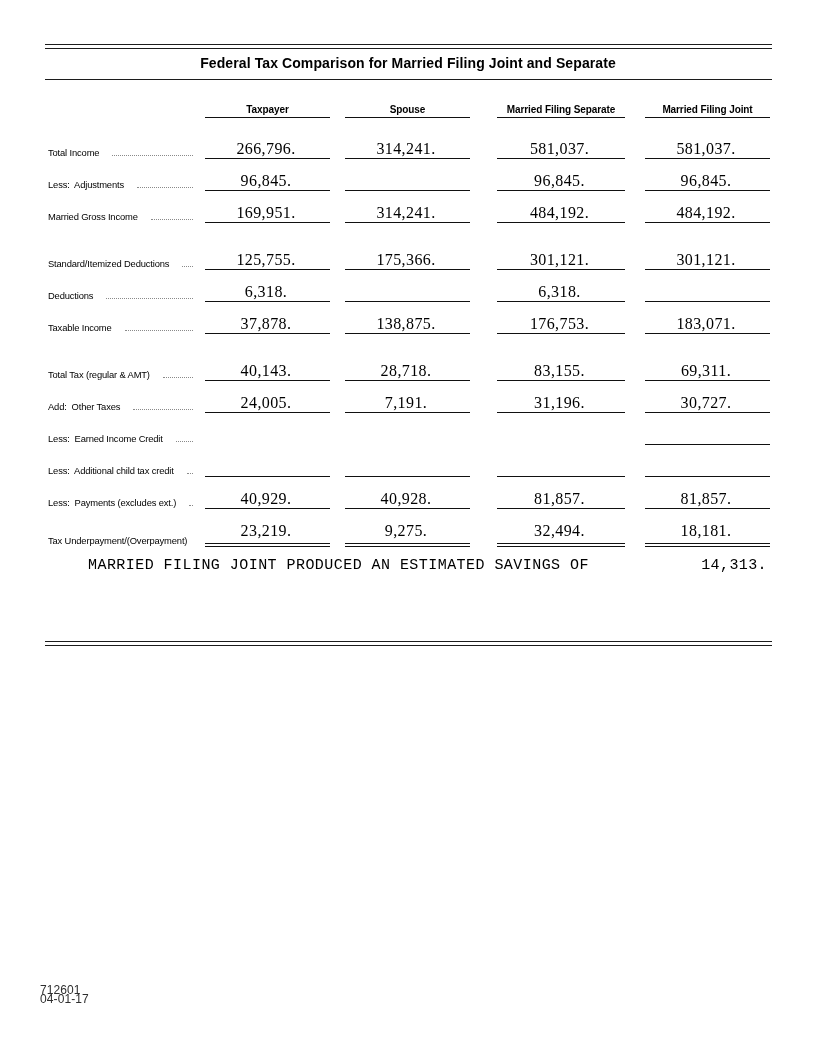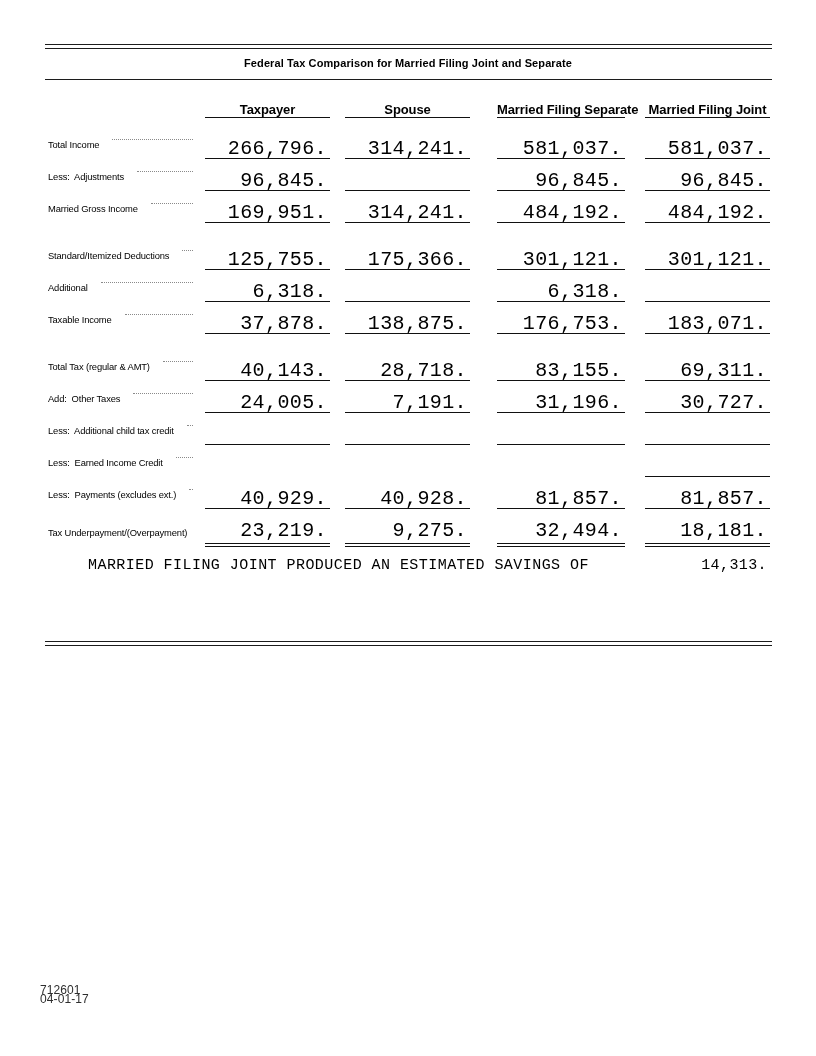--- a/index.html
+++ b/index.html
@@ -30,50 +30,51 @@
     width: 727px;
     height: 0;
     border-top: 1.3px solid #1c1c1c;
     margin-top: 9px;
   }
   
   .title {
     margin-top: 7px;
     text-align: center;
     font-weight: bold;
-    font-size: 11px;
+    font-size: 14px;
     line-height: 14px;
     letter-spacing: 0.1px;
   }
   
   .sheet {
     margin-left: 48px;
     width: 722px;
   }
   .grid {
     display: grid;
     grid-template-columns: 157px 125px 15px 125px 27px 128px 20px 125px;
     align-items: end;
   }
   .header-row { margin-top: 23px; }
   .col-head {
     border-bottom: 1.4px solid #111;
     text-align: center;
     font-weight: bold;
-    font-size: 13px;
+    font-size: 10px;
     line-height: 13px;
     padding-bottom: 1px;
     letter-spacing: -0.1px;
     white-space: nowrap;
   }
   .row { margin-top: 11px; }
   .row.first { margin-top: 20px; }
   .row.gap { margin-top: 26px; }
   .label-cell {
     display: flex;
+    align-items: flex-end;
     height: 20px;
     padding-right: 10px;
     overflow: hidden;
     gap: 8px;
   }
   .lbl {
     font-size: 9.4px;
     line-height: 11px;
     letter-spacing: -0.15px;
     white-space: pre;
@@ -84,24 +85,24 @@
     flex: 1 1 auto;
     min-width: 0;
     border-bottom: 1.5px dotted #8a8a8a;
     margin: 0 2px 3px 5px;
     height: 0;
   }
   .val {
     height: 20px;
     line-height: 21px;
     border-bottom: 1.5px solid #111;
-    font-family: Liberation Mono, monospace;
-    font-size: 20px;
+    font-family: Liberation Serif, serif;
+    font-size: 16px;
     letter-spacing: 0.4px;
-    text-align: right;
+    text-align: center;
     padding-right: 3px;
     white-space: nowrap;
     overflow: visible;
   }
   .val.nl { border-bottom: none; }
   .row.dbl .val { border-bottom: 4px double #111; height: 23px; }
   .sp { height: 1px; }
   
   .savings-row {
     display: flex;
@@ -201,21 +202,21 @@
         <div class="sp"></div>
       <div class="val">175,366.</div>
         <div class="sp"></div>
       <div class="val">301,121.</div>
         <div class="sp"></div>
       <div class="val">301,121.</div>
     </div>
 
     <div class="grid row">
       <div class="label-cell">
-          <span class="lbl">Additional</span>
+          <span class="lbl">Deductions</span>
           <span class="leader"></span>
         </div>
       <div class="val">6,318.</div>
         <div class="sp"></div>
       <div class="val"></div>
         <div class="sp"></div>
       <div class="val">6,318.</div>
         <div class="sp"></div>
       <div class="val"></div>
     </div>
@@ -258,42 +259,42 @@
         <div class="sp"></div>
       <div class="val">7,191.</div>
         <div class="sp"></div>
       <div class="val">31,196.</div>
         <div class="sp"></div>
       <div class="val">30,727.</div>
     </div>
 
     <div class="grid row">
       <div class="label-cell">
+          <span class="lbl">Less:  Earned Income Credit</span>
+          <span class="leader"></span>
+        </div>
+      <div class="val nl"></div>
+        <div class="sp"></div>
+      <div class="val nl"></div>
+        <div class="sp"></div>
+      <div class="val nl"></div>
+        <div class="sp"></div>
+      <div class="val"></div>
+    </div>
+
+    <div class="grid row">
+      <div class="label-cell">
           <span class="lbl">Less:  Additional child tax credit</span>
           <span class="leader"></span>
         </div>
       <div class="val"></div>
         <div class="sp"></div>
       <div class="val"></div>
         <div class="sp"></div>
       <div class="val"></div>
-        <div class="sp"></div>
-      <div class="val"></div>
-    </div>
-
-    <div class="grid row">
-      <div class="label-cell">
-          <span class="lbl">Less:  Earned Income Credit</span>
-          <span class="leader"></span>
-        </div>
-      <div class="val nl"></div>
-        <div class="sp"></div>
-      <div class="val nl"></div>
-        <div class="sp"></div>
-      <div class="val nl"></div>
         <div class="sp"></div>
       <div class="val"></div>
     </div>
 
     <div class="grid row">
       <div class="label-cell">
           <span class="lbl">Less:  Payments (excludes ext.)</span>
           <span class="leader"></span>
         </div>
       <div class="val">40,929.</div>

